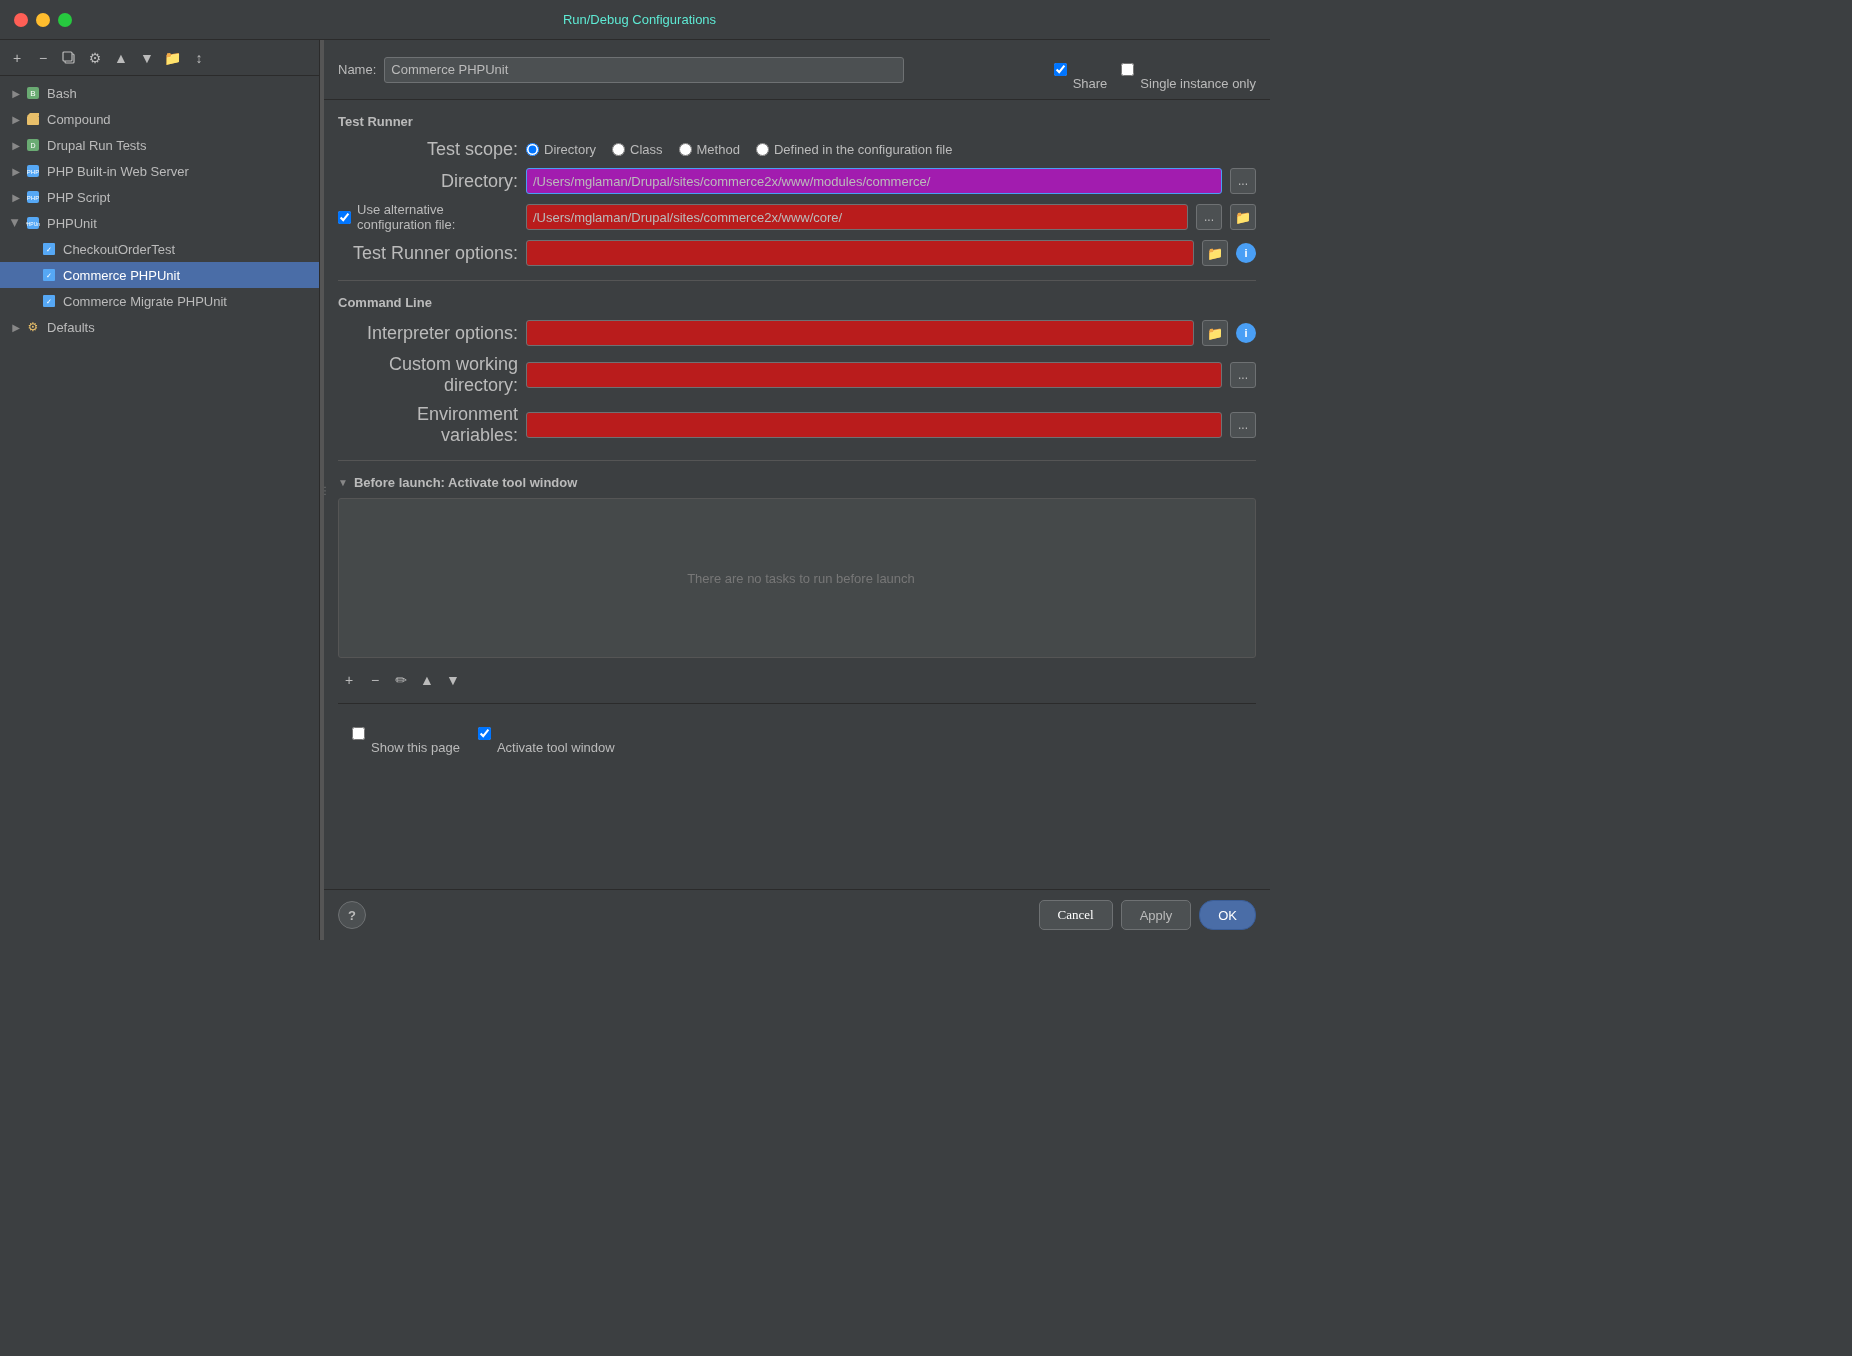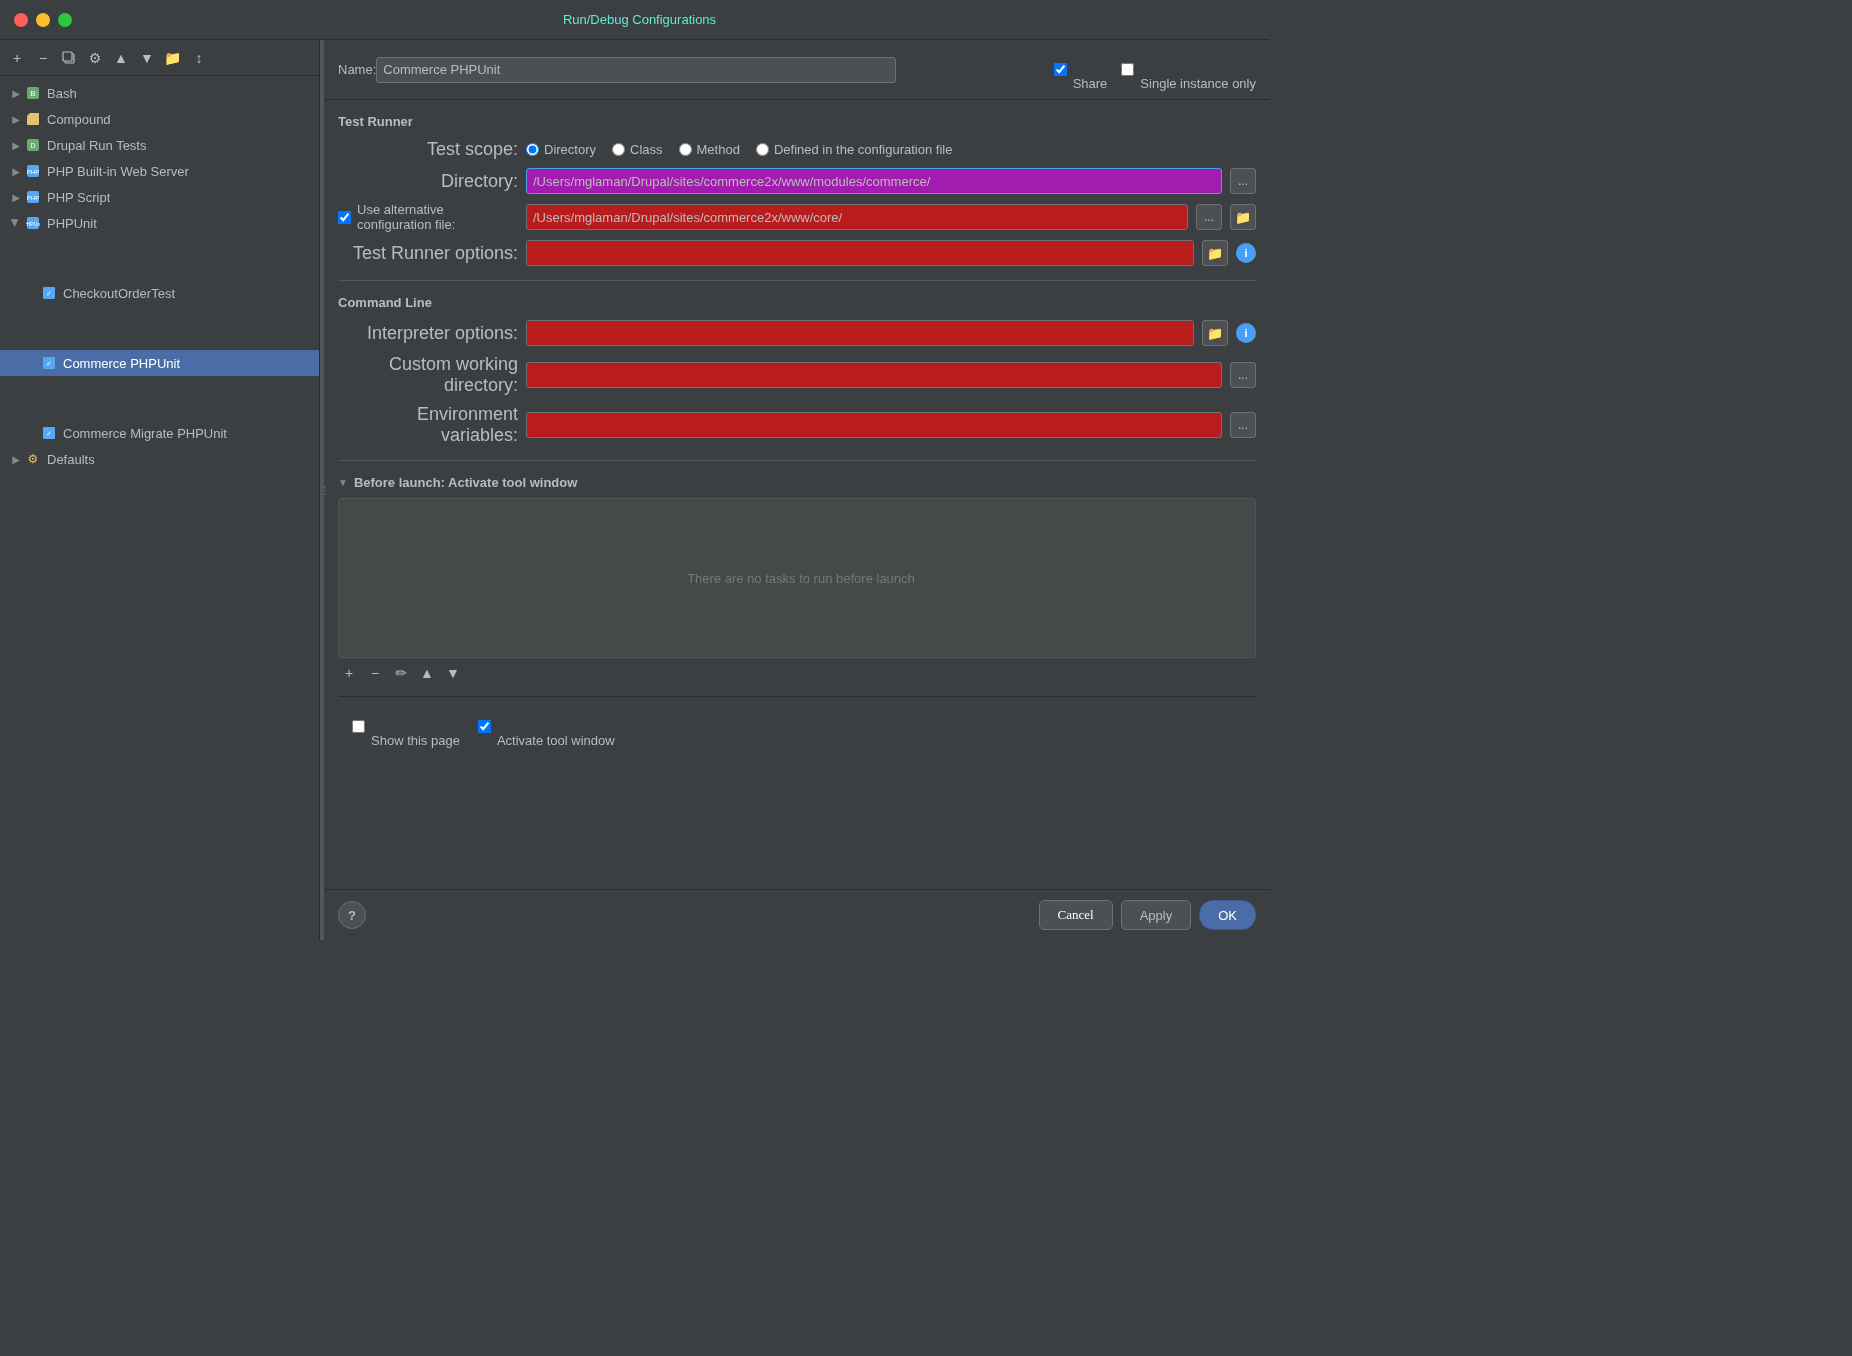--- a/index.html
+++ b/index.html
@@ -118,21 +118,21 @@
       justify-content: center;
       font-size: 12px;
       flex-shrink: 0;
     }
     .tree-item .item-label {
       font-size: 13px;
       white-space: nowrap;
       overflow: hidden;
       text-overflow: ellipsis;
     }
-    .tree-child { padding-left: 24px; margin-top: 44px; }
+    .tree-child { padding-left: 24px; }
 
     
     .icon-bash { color: #6aab73; }
     .icon-drupal { color: #6aab73; }
     .icon-php { color: #56a8f5; }
     .icon-phpunit { color: #56a8f5; }
     .icon-defaults { color: #e8bf6a; }
 
     
     .right-panel {
@@ -141,20 +141,21 @@
       display: flex;
       flex-direction: column;
       overflow: hidden;
     }
 
     .config-header {
       display: flex;
       align-items: center;
       padding: 8px 14px;
       border-bottom: 1px solid #2b2b2b;
+      gap: 8px;
     }
     .config-name-label {
       color: #bbbbbb;
       font-size: 13px;
     }
     .config-name-input {
       flex: 1;
       max-width: 520px;
       height: 26px;
       background: #4c5052;
@@ -277,21 +278,21 @@
 
     
     .before-launch-area {
       background: #45494a;
       border: 1px solid #555;
       border-radius: 3px;
       min-height: 160px;
       display: flex;
       align-items: center;
       justify-content: center;
-      margin-bottom: 4px;
+      margin-bottom: 11px;
       padding-left: 8px;
     }
     .before-launch-empty {
       color: #777;
       font-size: 13px;
     }
     .before-launch-toolbar {
       display: flex;
       align-items: center;
       gap: 4px;

